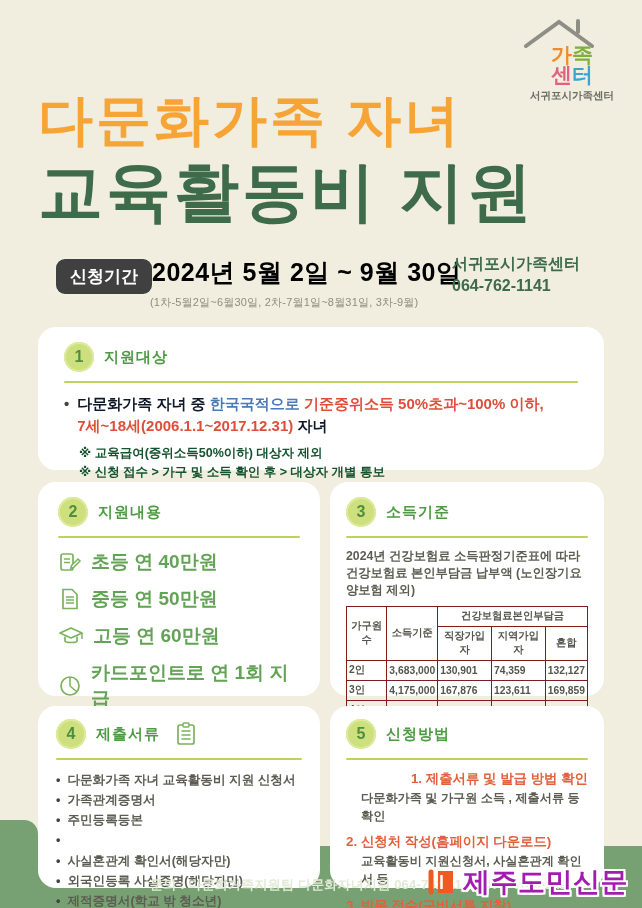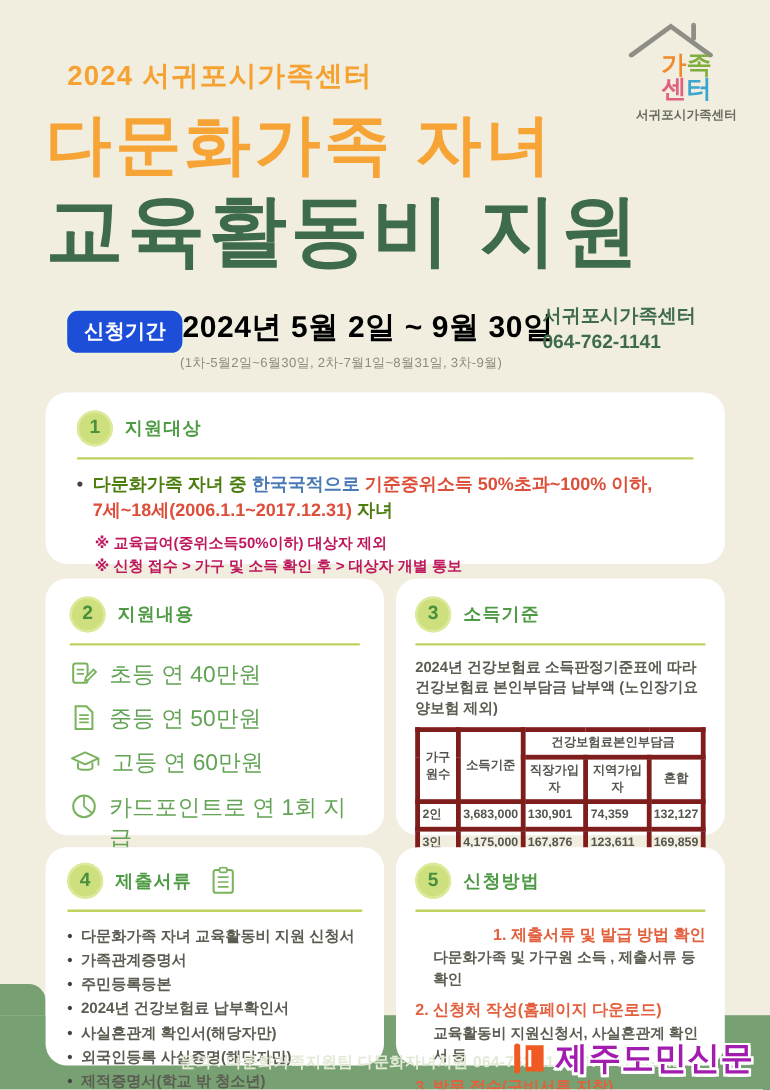--- a/index.html
+++ b/index.html
@@ -12,51 +12,51 @@
   .abs{position:absolute;}
   
   .eyebrow{left:56px;top:48px;font-size:23px;font-weight:800;color:#f6a232;letter-spacing:1px;}
   .title1{left:38px;top:90px;font-size:55px;font-weight:800;color:#f7a437;letter-spacing:3px;line-height:1.1;}
   .title2{left:38px;top:156px;font-size:65px;font-weight:800;color:#3e6b4a;letter-spacing:3px;line-height:1.1;}
   .hdr-logo{top:16px;right:18px;width:104px;text-align:center;}
   .hdr-logo .chars{display:inline-grid;grid-template-columns:auto auto;line-height:0.95;font-weight:800;font-size:21px;margin-top:-6px;}
   .c-orange{color:#f08a2b;} .c-green{color:#7fae3e;} .c-pink{color:#e0607f;} .c-teal{color:#3ba4cf;}
   .hdr-logo .org{font-size:10.5px;font-weight:700;color:#6b6b60;margin-top:4px;}
   
-  .badge{left:56px;top:259px;background:#1d4ed8;color:#ffffff;font-size:17px;font-weight:800;
+  .badge{left:56px;top:259px;background:#404040;color:#ffffff;font-size:17px;font-weight:800;
          padding:6px 14px;border-radius:9px;box-shadow:0 0 0 2px #eef2df;}
   .period-date{left:152px;top:256px;font-size:25px;font-weight:700;color:#000000;letter-spacing:0.5px;}
   .period-detail{left:150px;top:295px;font-size:11px;color:#8e8d7d;letter-spacing:0.2px;}
   .hdr-contact{left:452px;top:253px;font-size:16px;font-weight:700;color:#3e6b4a;line-height:1.4;}
   
   .card{position:absolute;background:#ffffff;border-radius:18px;box-sizing:border-box;}
   #card1{left:38px;top:327px;width:566px;height:143px;padding:15px 26px;}
   #card2{left:38px;top:482px;width:282px;height:214px;padding:15px 20px;}
   #card3{left:330px;top:482px;width:274px;height:214px;padding:15px 16px;}
   #card4{left:38px;top:706px;width:282px;height:182px;padding:13px 18px;}
   #card5{left:330px;top:706px;width:274px;height:182px;padding:13px 16px;}
   .sec-head{display:flex;align-items:center;gap:10px;}
   .num-circle{width:30px;height:30px;border-radius:50%;background:#cde07d;color:#4c8f3f;
               font-weight:800;font-size:16px;display:flex;align-items:center;justify-content:center;
               box-shadow:inset 0 0 0 2px #dcea9c;flex:0 0 auto;}
   .sec-title{font-size:15px;font-weight:800;color:#4f9b45;letter-spacing:1px;}
   .sec-rule{height:2px;background:#bcd45e;margin:9px 0 10px 0;border-radius:1px;}
   
   .s1-line{display:flex;gap:8px;font-size:15px;font-weight:700;color:#57574e;line-height:1.45;}
   .s1-line .dot{color:#444;}
-  .t-blue{color:#4a7ab5;} .t-red{color:#dd4f3a;} .t-gray{color:#4d7c0f;}
-  .s1-notes{margin:7px 0 0 15px;font-size:12.5px;font-weight:700;color:#be185d;line-height:1.55;}
-  
-  .s2-item{display:flex;gap:9px;margin-top:11px;font-size:19px;font-weight:400;color:#63a355;}
+  .t-blue{color:#4a7ab5;} .t-red{color:#dd4f3a;} .t-gray{color:#0f172a;}
+  .s1-notes{margin:7px 0 0 15px;font-size:12.5px;font-weight:700;color:#14532d;line-height:1.55;}
+  
+  .s2-item{display:flex;align-items:center;gap:9px;margin-top:11px;font-size:19px;font-weight:700;color:#63a355;}
   .s2-item svg{flex:0 0 auto;}
   .s2-sub{margin:2px 0 0 33px;font-size:14.5px;font-weight:700;color:#63a355;}
   
   .s3-intro{font-size:12.3px;color:#5c5c52;line-height:1.38;font-weight:600;margin-top:10px;}
   table.income{border-collapse:collapse;margin-top:7px;width:100%;}
-  table.income th,table.income td{border:4px solid #7f1d1d;font-size:10.3px;color:#55554d;
+  table.income th,table.income td{border:1px solid #7f1d1d;font-size:10.3px;color:#55554d;
      padding:2.5px 2px;font-weight:600;}
   .s3-note{margin-top:7px;text-align:center;font-size:11.5px;font-weight:800;color:#dd4f3a;}
   
   .s4-head-icon{margin-left:6px;}
   .s4-list{margin:0;padding:0;list-style:none;font-size:12.6px;color:#5c5c52;font-weight:600;line-height:1.6;}
   .s4-list li{display:flex;gap:7px;}
   .s4-list .b{color:#444;}
   
   .s5-step-title{font-size:13.4px;font-weight:800;color:#e2603d;margin-top:8px;}
   .s5-step-desc{font-size:12.2px;font-weight:600;color:#5c5c52;margin:2px 0 0 15px;line-height:1.45;}
@@ -84,21 +84,20 @@
     </svg>
     <div class="chars">
       <span class="c-orange">가</span>
       <span class="c-green">족</span>
       <span class="c-pink">센</span>
       <span class="c-teal">터</span>
     </div>
     <div class="org">서귀포시가족센터</div>
   </div>
 
-  <div class="abs eyebrow">2024 서귀포시가족센터</div>
   <div class="abs title1">다문화가족 자녀</div>
   <div class="abs title2">교육활동비 지원</div>
 
   <div class="abs badge">신청기간</div>
   <div class="abs period-date">2024년 5월 2일 ~ 9월 30일</div>
   <div class="abs period-detail">(1차-5월2일~6월30일, 2차-7월1일~8월31일, 3차-9월)</div>
   <div class="abs hdr-contact">
     <div>서귀포시가족센터</div>
     <div>064-762-1141</div>
   </div>
@@ -235,21 +234,20 @@
       <li>
           <span class="b">•</span>
           <span>가족관계증명서</span>
         </li>
       <li>
           <span class="b">•</span>
           <span>주민등록등본</span>
         </li>
       <li>
           <span class="b">•</span>
-          <span>2024년 건강보험료 납부확인서</span>
         </li>
       <li>
           <span class="b">•</span>
           <span>사실혼관계 확인서(해당자만)</span>
         </li>
       <li>
           <span class="b">•</span>
           <span>외국인등록 사실증명(해당자만)</span>
         </li>
       <li>

